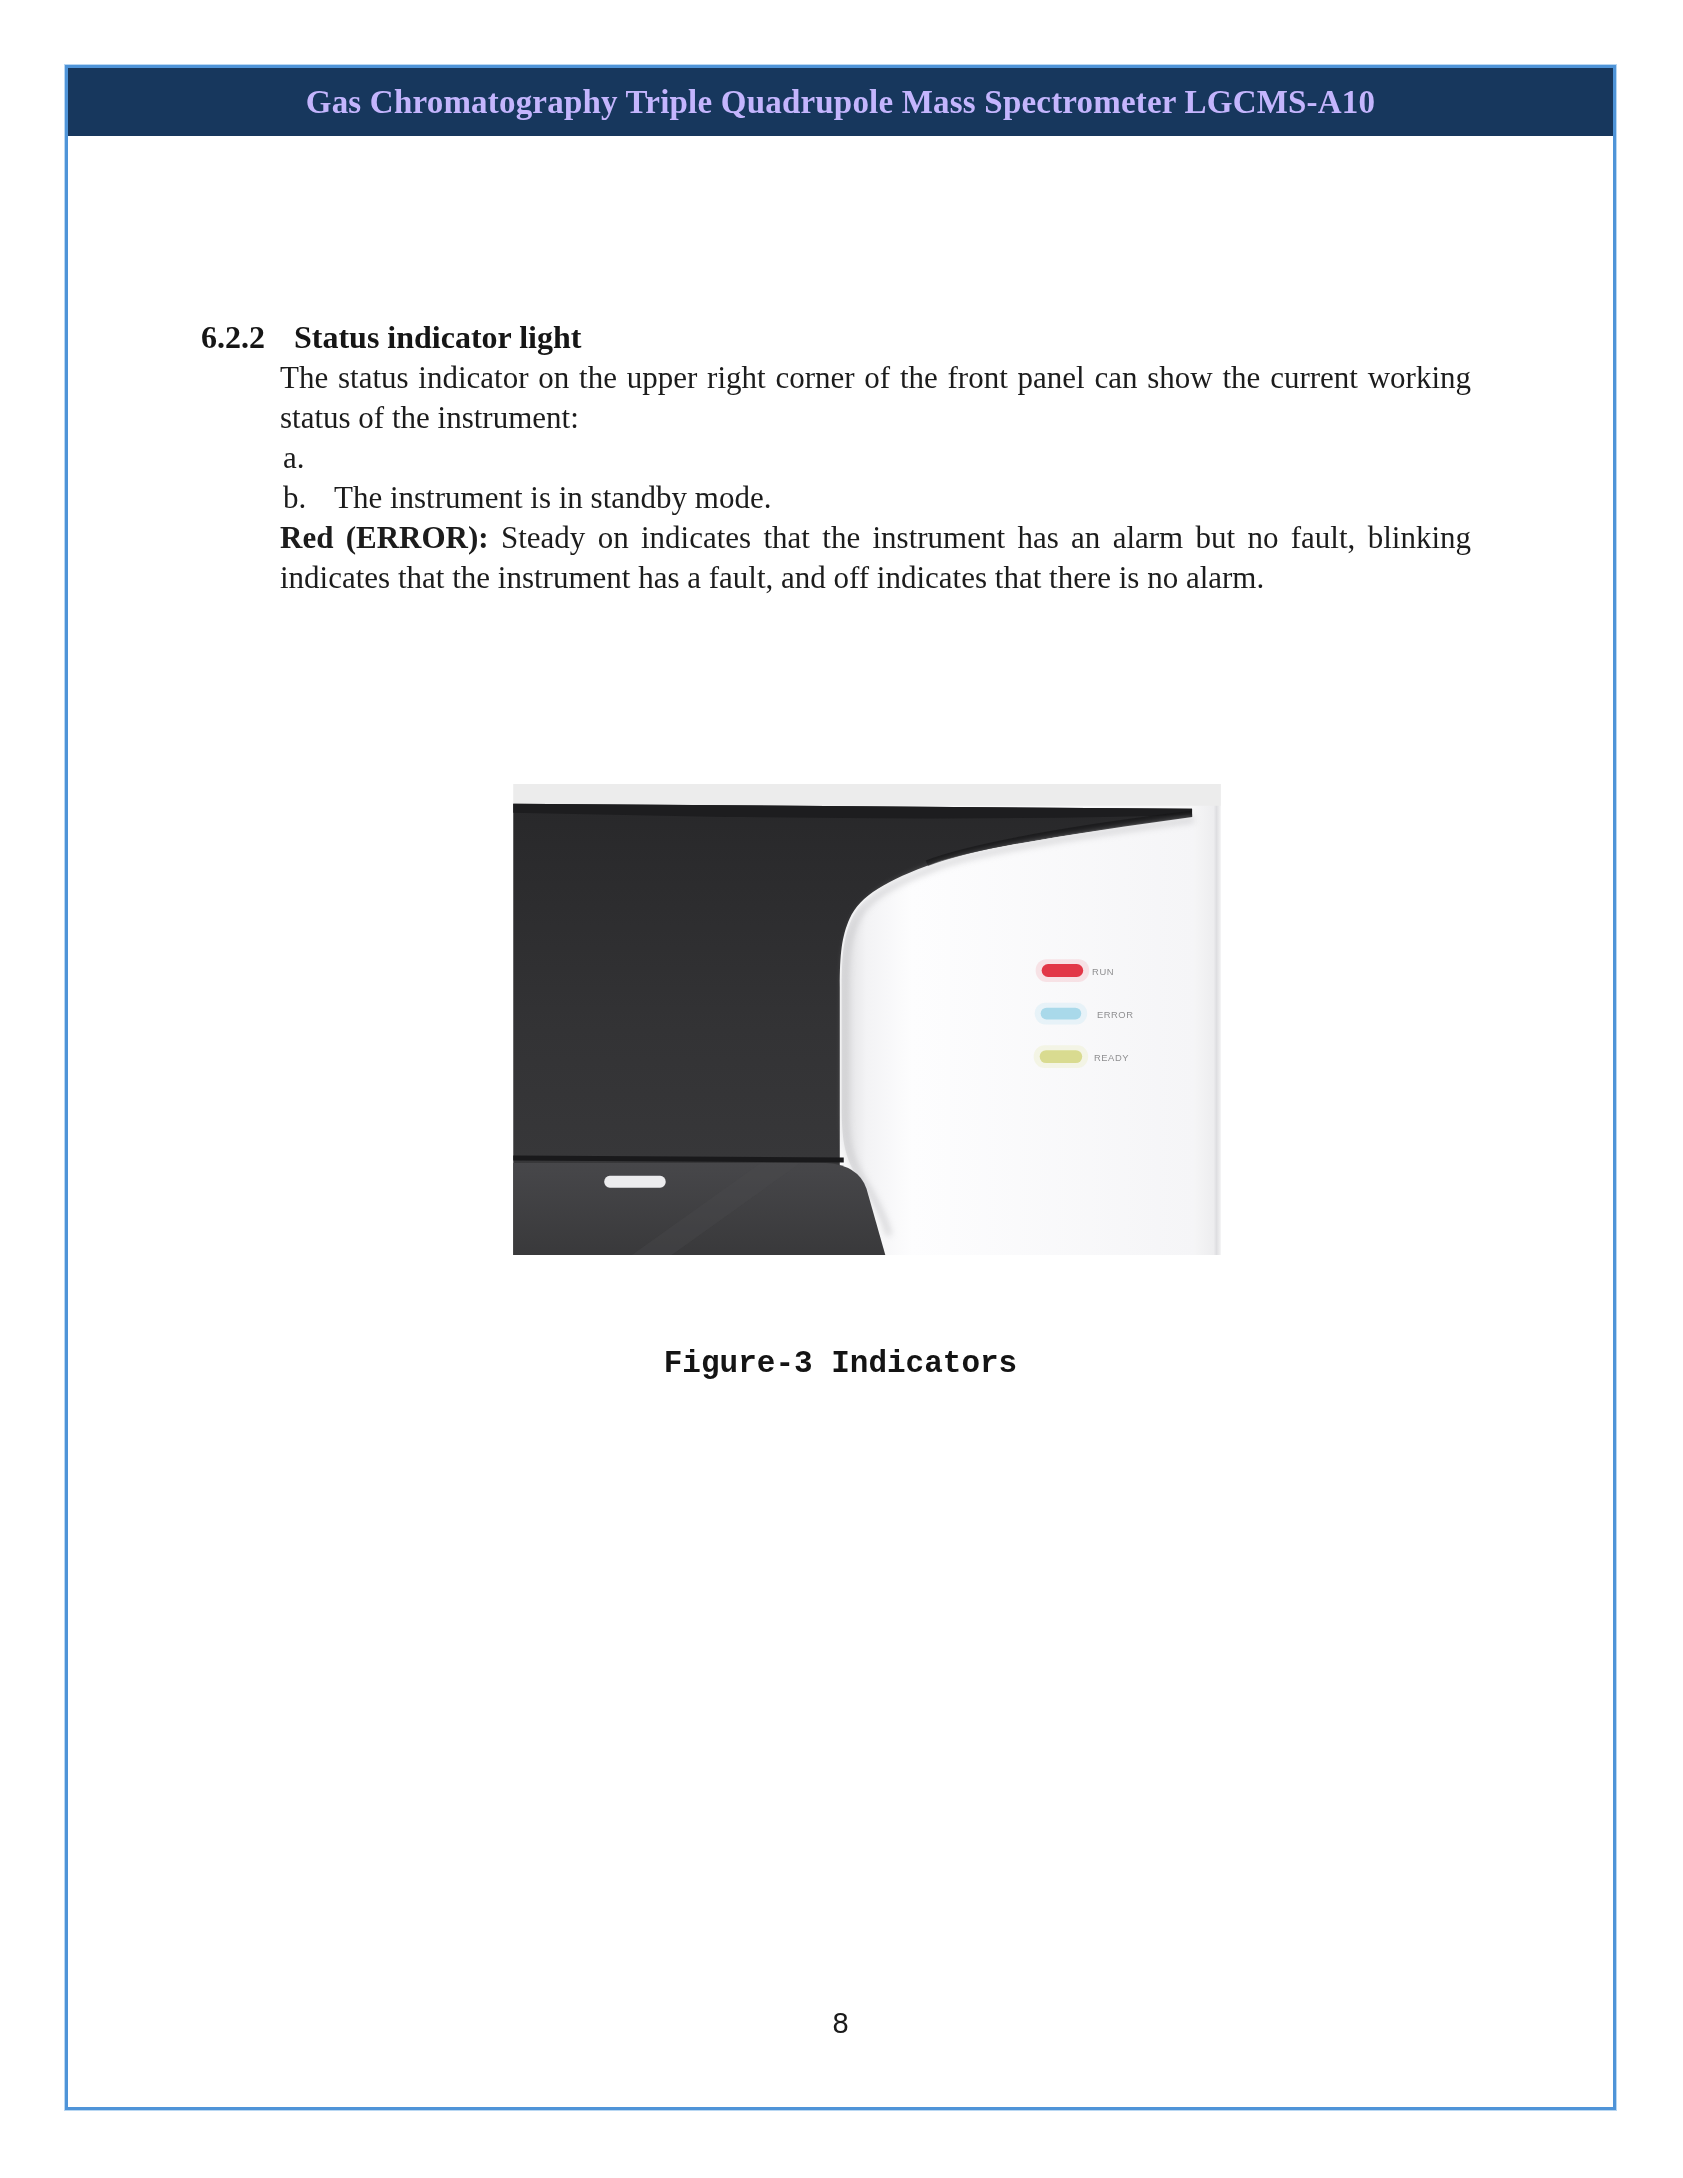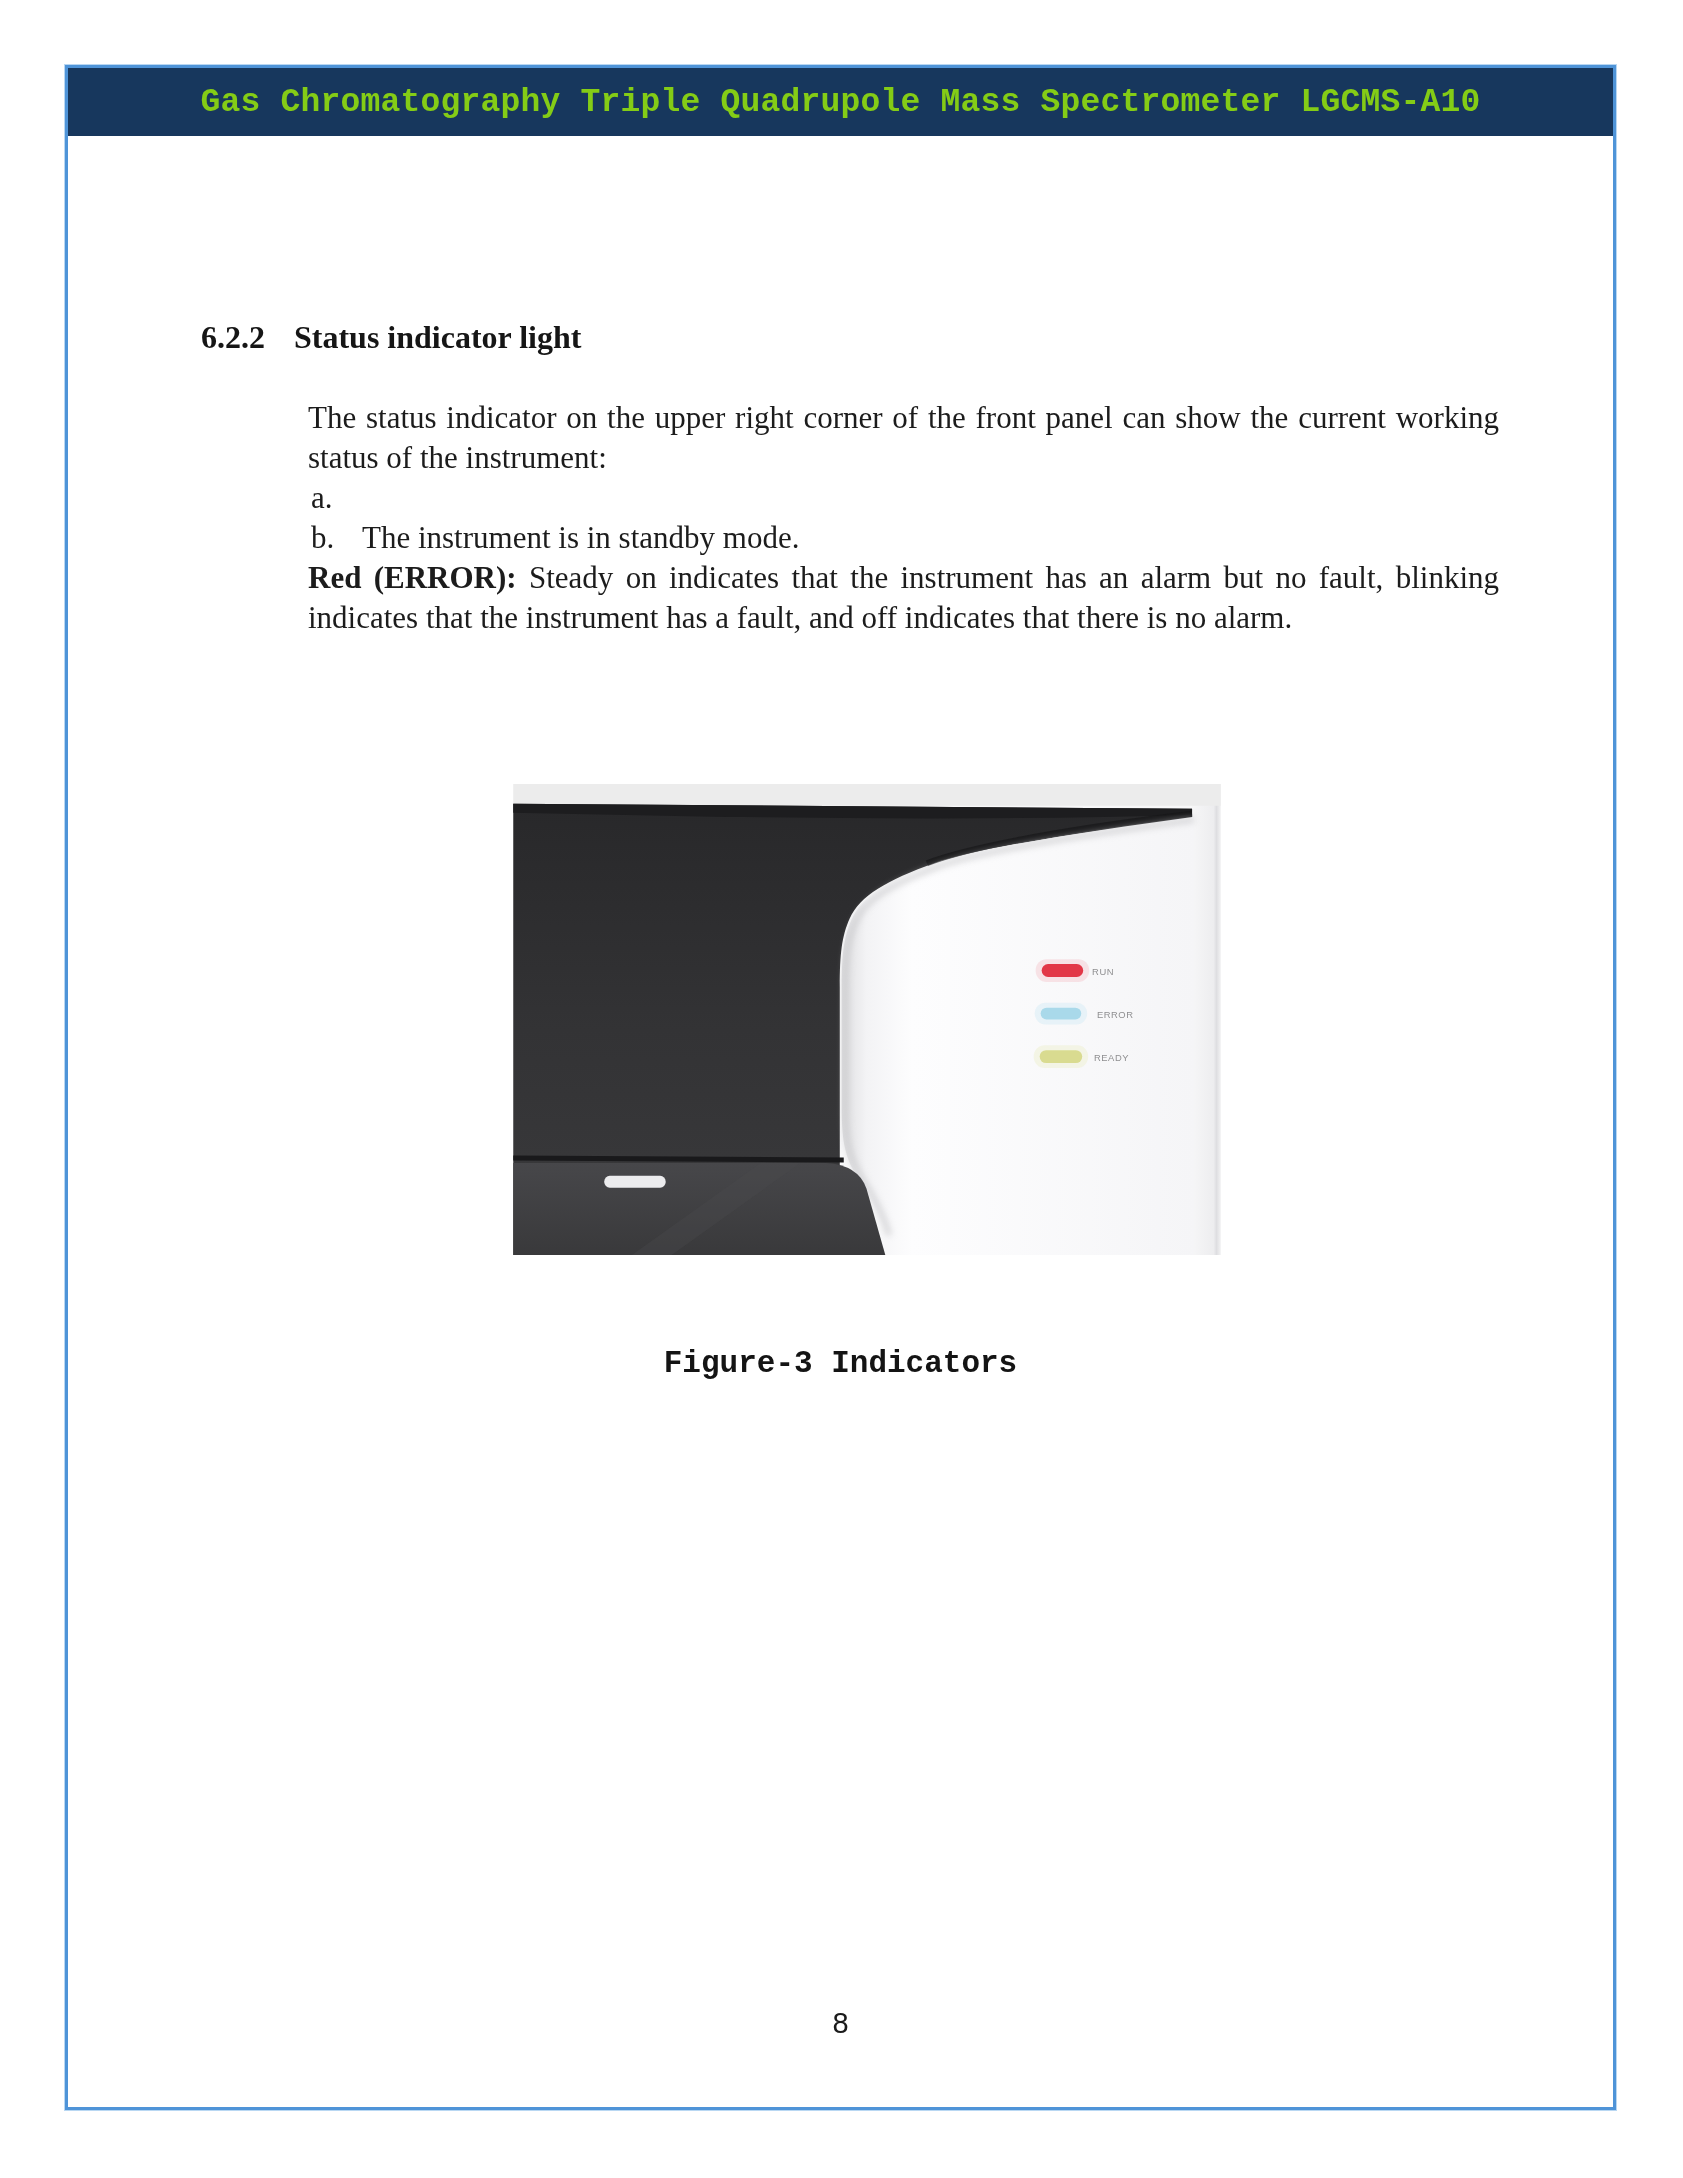--- a/index.html
+++ b/index.html
@@ -18,33 +18,33 @@
     box-shadow:0 0 0 1px #b9d7f2;
     background:#ffffff;
   }
   .page-header{
     position:absolute;left:0;top:0;right:0;height:68px;
     background:#17375d;
     display:flex;align-items:center;justify-content:center;
   }
   .page-header h1{
     margin:14px;
-    font-size:33px;font-weight:700;color:#84cc16;
+    font-size:33px;font-weight:700;color:#c4b5fd;
     letter-spacing:0.2px;
-    font-family:Liberation Mono, monospace;
+    font-family:Liberation Serif, serif;
   }
   .section-heading{
     position:absolute;left:133px;top:212px;
     display:flex;
     font-size:32px;font-weight:700;color:#161616;margin-top:39px;
   }
   .section-heading .num{width:93px;}
   .body-text{
-    position:absolute;left:240px;top:290px;width:1191px;
-    font-size:31px;line-height:40px;margin-top:40px;
+    position:absolute;left:212px;top:290px;width:1191px;
+    font-size:31px;line-height:40px;
   }
   .body-text p{margin:0;text-align:justify;}
   .body-text .b{font-weight:700;}
   .list-row{display:flex;}
   .list-row .marker{width:51px;padding-left:3px;flex:0 0 auto;}
   .figure-photo{
     position:absolute;left:445px;top:716px;width:708px;height:471px;
   }
   .figure-photo svg{display:block;}
   .figure-caption{

